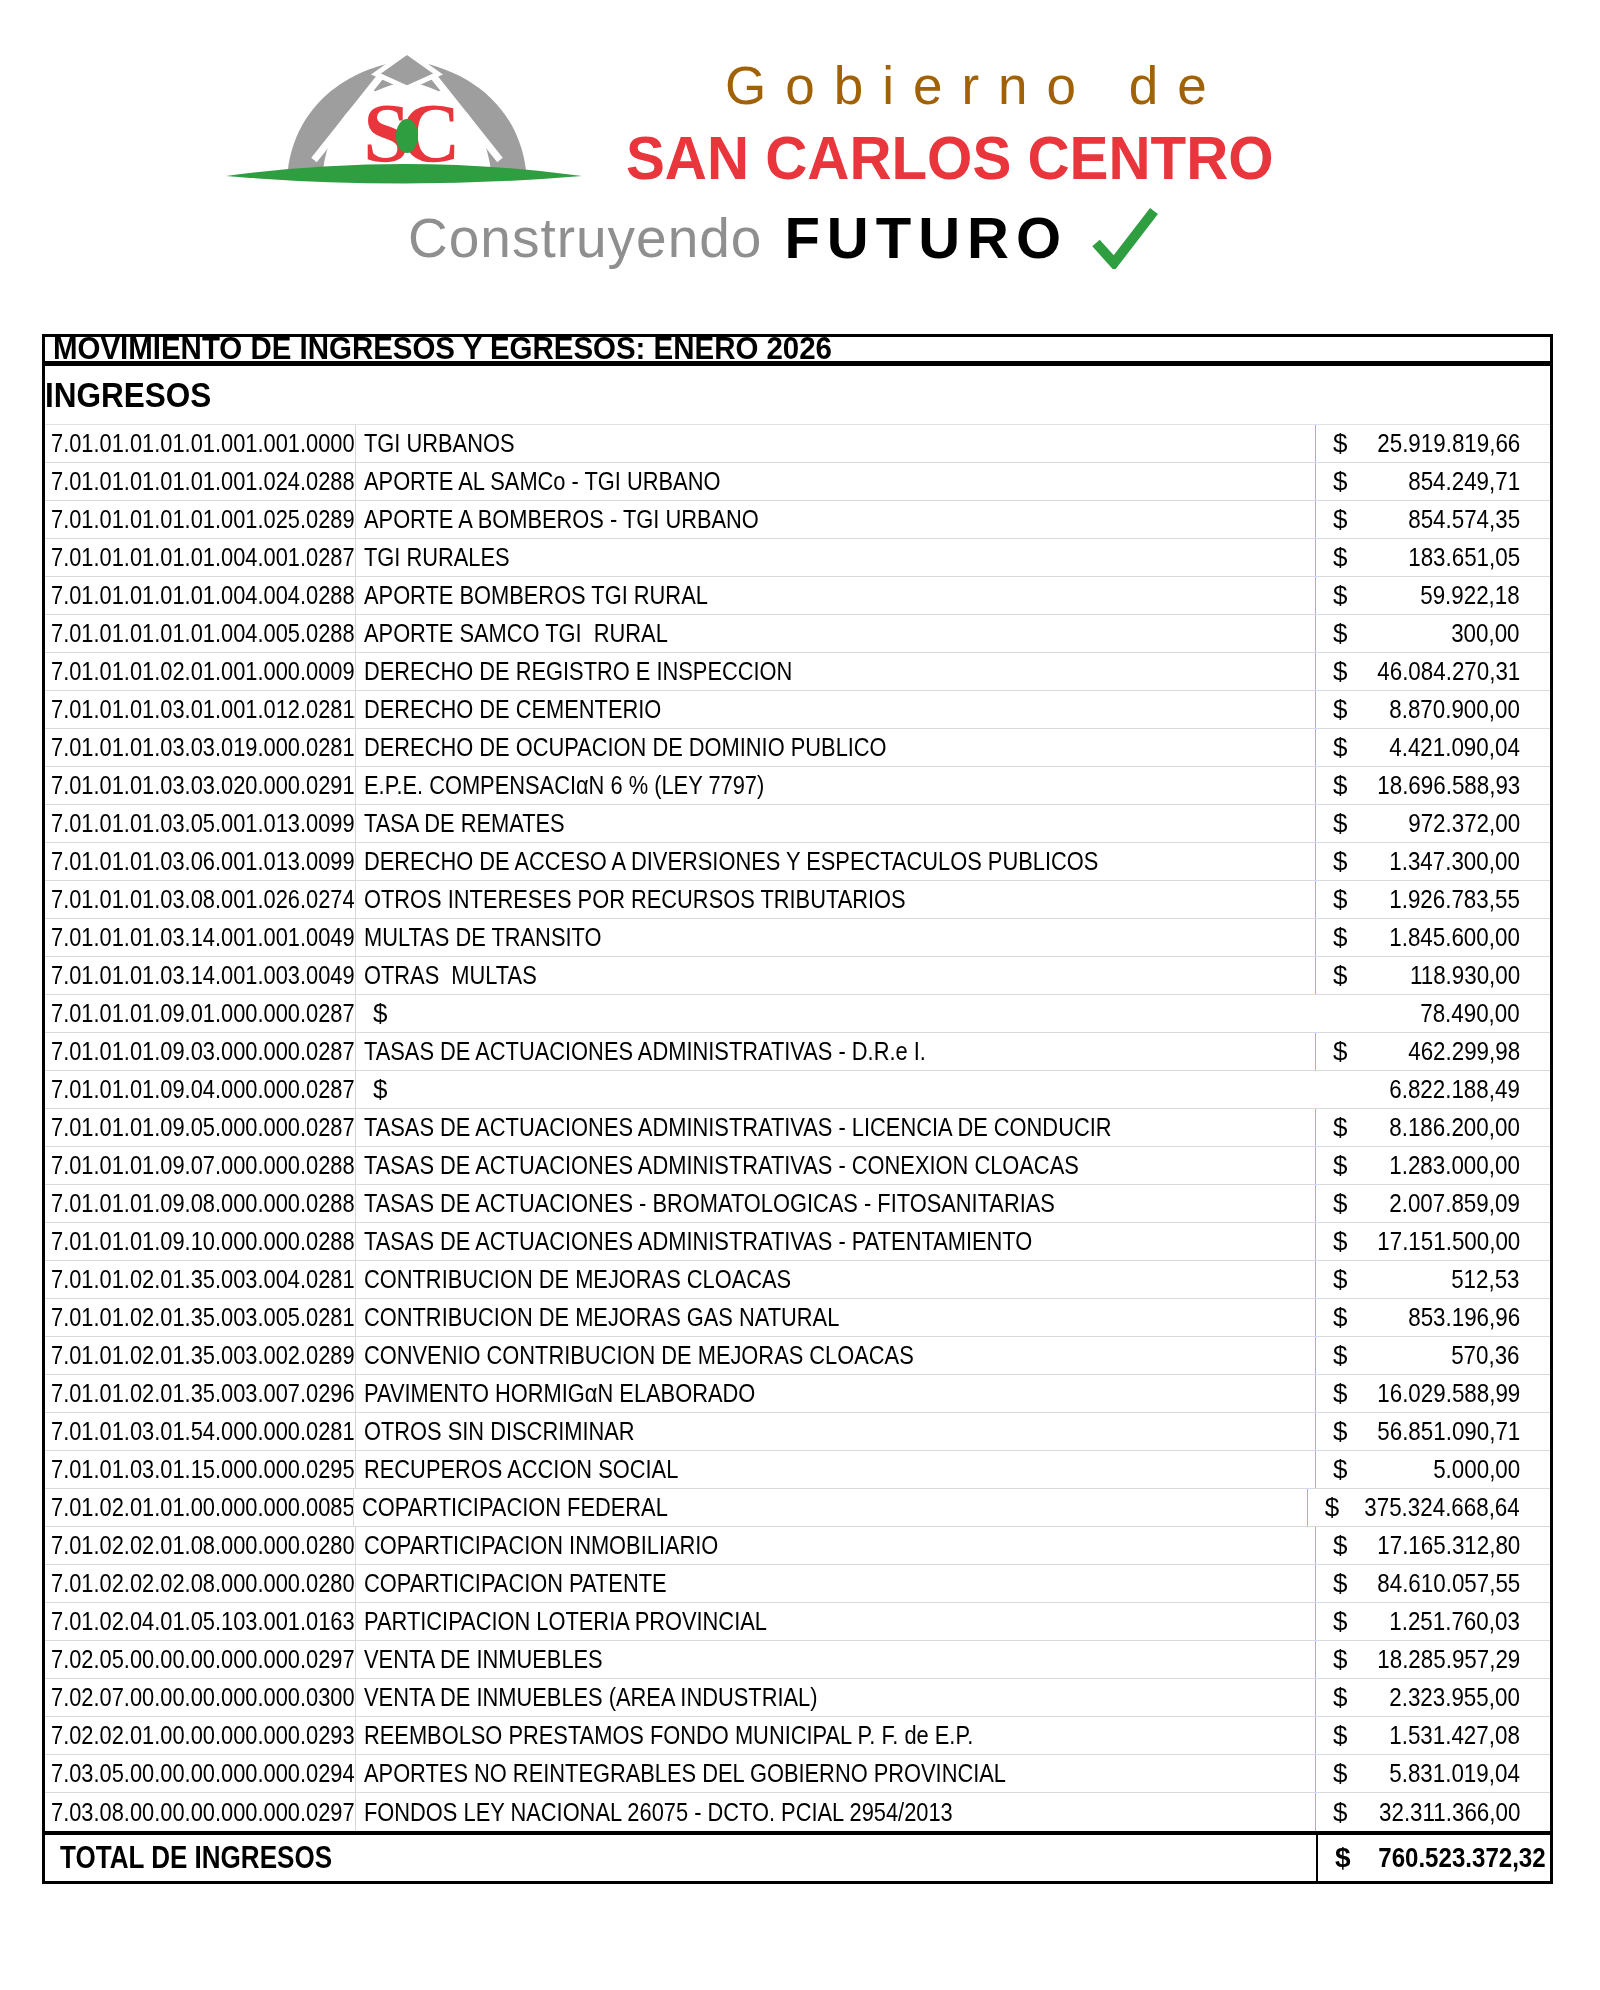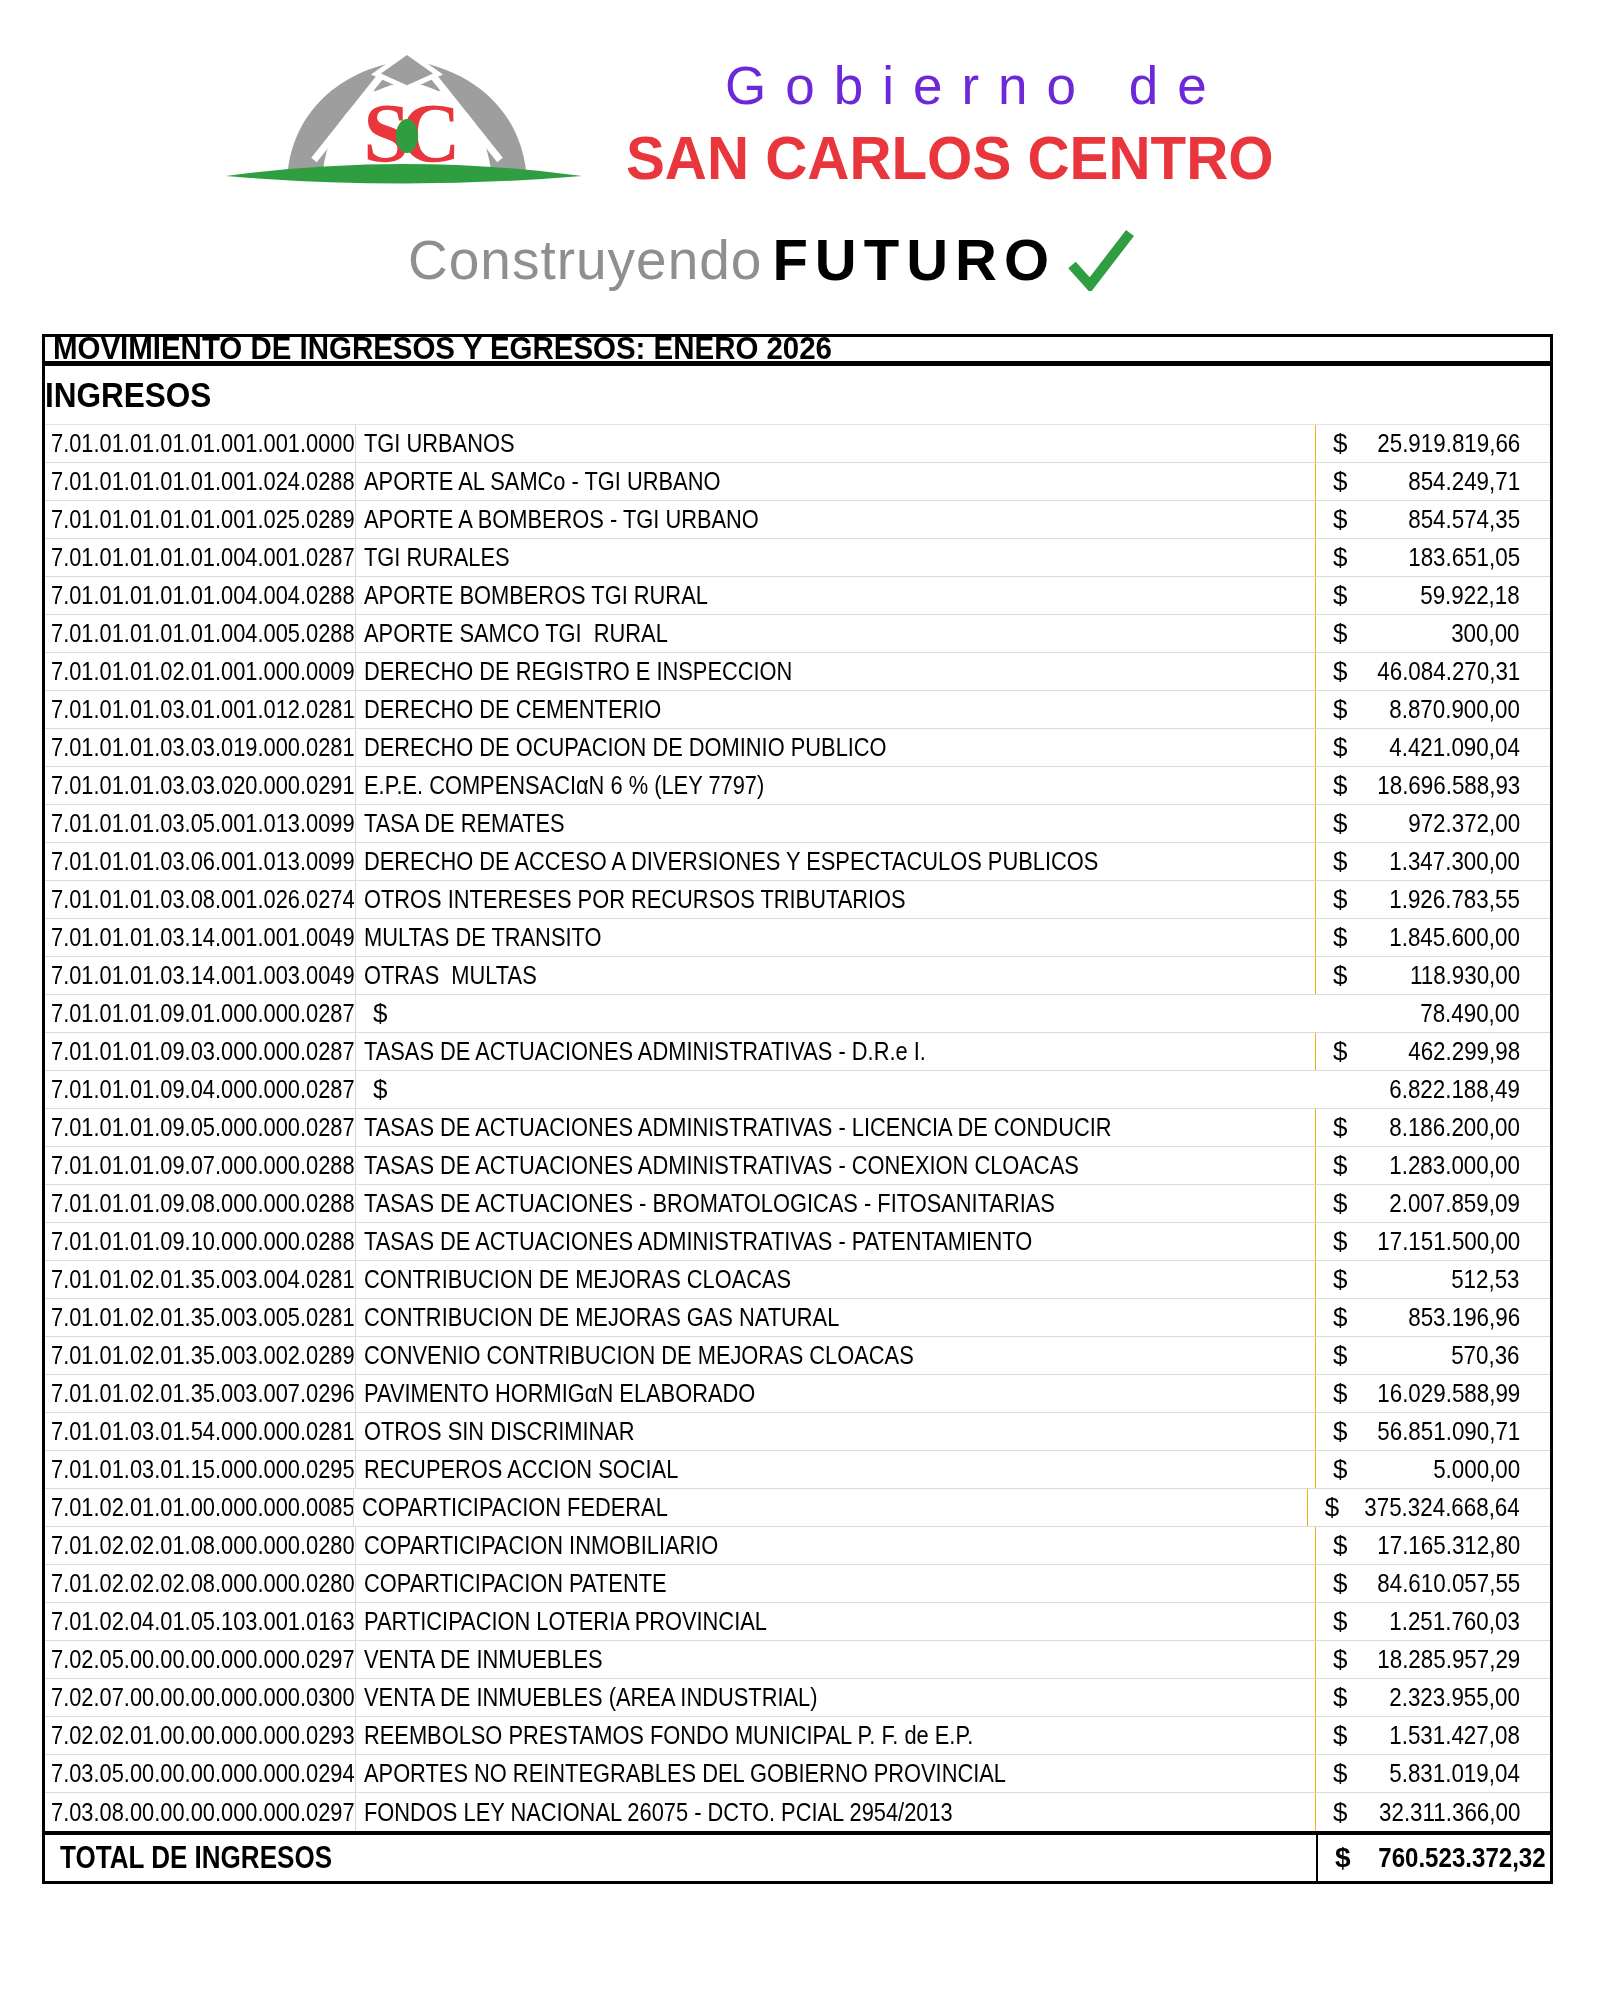--- a/index.html
+++ b/index.html
@@ -1,25 +1,25 @@
 <!DOCTYPE html>
 <html><head>
 <meta charset="utf-8">
 <style>
   html,body{margin:0;padding:0;background:#ffffff;}
   .page{position:relative;width:1600px;height:1990px;background:#fff;overflow:hidden;
         font-family:"Liberation Sans", sans-serif;color:#000;}
   
   .logo-art{position:absolute;left:226px;top:48px;width:470px;height:148px;}
-  .gov1{position:absolute;left:725px;top:55px;width:560px;color:#6d28d9;
+  .gov1{position:absolute;left:725px;top:55px;width:560px;color:#a16207;
         font-size:53px;font-weight:500;letter-spacing:19px;white-space:nowrap;}
   .gov2{position:absolute;left:626px;top:122px;width:720px;color:#e8363c;
         font-size:62px;font-weight:700;letter-spacing:0px;white-space:nowrap;
         transform:scaleX(.94);transform-origin:0 50%;}
-  .tag{position:absolute;left:408px;top:226px;white-space:nowrap;display:flex;align-items:center;gap:10px;}
+  .tag{position:absolute;left:408px;top:204px;white-space:nowrap;display:flex;align-items:center;gap:22px;}
   .tag-gray{color:#8f8f8f;font-size:55px;font-weight:500;letter-spacing:1px;}
   .tag-red{color:#000000;font-size:58px;font-weight:700;letter-spacing:7px;}
   .tag-check{width:70px;height:62px;}
   
   .sheet{position:absolute;left:42px;top:334px;width:1511px;border:3px solid #000;
          box-sizing:border-box;background:#fff;}
   .title-row{height:29px;border-bottom:5px solid #000;display:flex;align-items:center;
              padding-left:8px;box-sizing:border-box;}
   .title-row span{font-size:31px;font-weight:700;transform:scaleX(.95);transform-origin:0 50%;white-space:pre;}
   .section-row{height:59px;border-bottom:1px solid #e2e2e2;display:flex;align-items:center;

